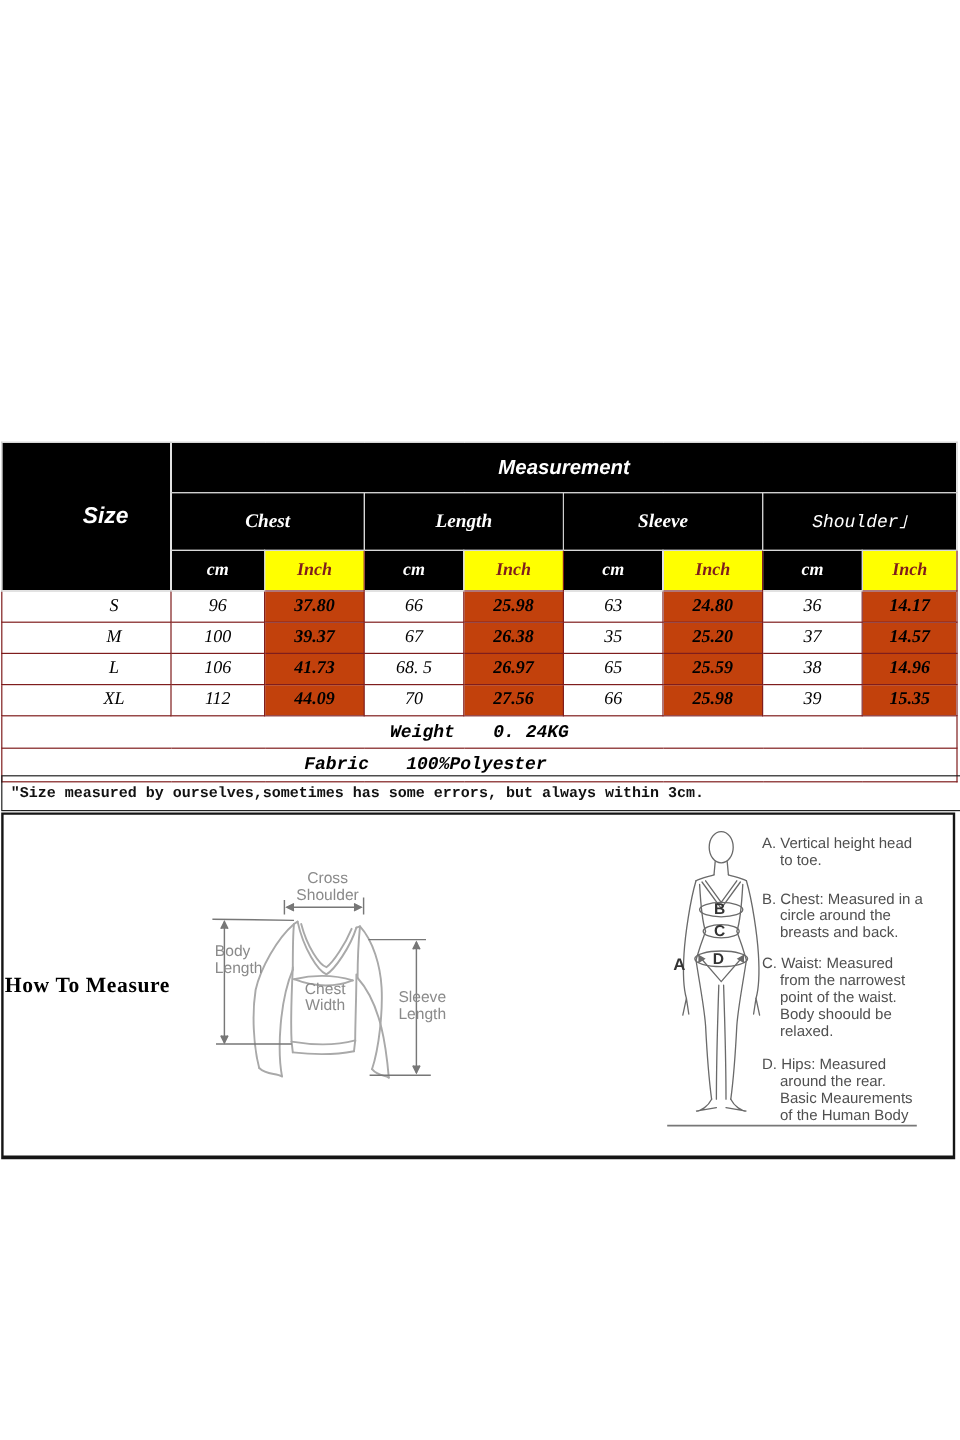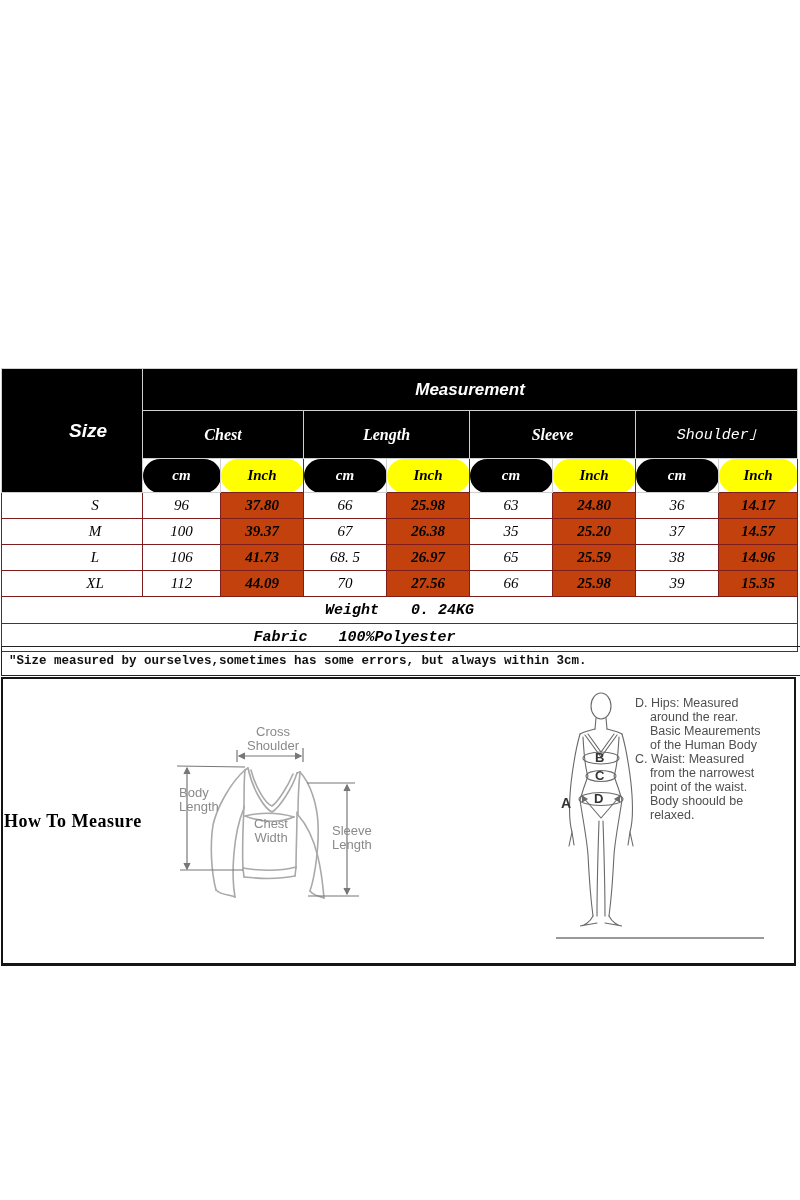--- a/index.html
+++ b/index.html
@@ -4,31 +4,31 @@
 <style>
   html,body{margin:0;padding:0;background:#fff;}
   .sheet{position:relative;width:800px;height:1200px;background:#ffffff;overflow:hidden;
          font-family:"Liberation Sans",sans-serif;}
   
   table.size-table{position:absolute;left:1px;top:368px;width:796px;border-collapse:collapse;
                    table-layout:fixed;border:1px solid #333;}
   table.size-table td,table.size-table th{border:1px solid #7f1d1d;padding:0;text-align:center;
                    vertical-align:middle;overflow:hidden;white-space:nowrap;font-style:italic;}
   .c-black{background:#000;color:#fff;border-color:#cfcfcf !important;}
-  .c-yellow{background:#ffff00;color:#000000;}
+  .c-yellow{background:#ffff00;color:#7f1d1d;}
   .h1 th{height:41px;}
   .h2 th{height:47px;}
   .h3 th{height:33px;}
   .dr td{height:25px;}
   .meas{font-family:"Liberation Sans",sans-serif;font-weight:bold;font-size:17px;}
   .size-head{font-family:"Liberation Sans",sans-serif;font-weight:bold;font-size:19px;
              text-align:left;padding-left:32px !important;}
   .grp{font-family:"Liberation Serif","DejaVu Serif",serif;font-weight:bold;font-size:16px;}
   .grp-mono{font-family:"Liberation Mono","DejaVu Sans Mono",monospace;font-weight:normal;font-size:15px;}
-  .unit{font-family:"Liberation Serif",serif;font-weight:bold;font-size:15px;border-radius:17px;}
+  .unit{font-family:"Liberation Serif",serif;font-weight:bold;font-size:15px;}
   .sz{font-family:"Liberation Serif",serif;font-size:15px;padding-left:46px !important;}
   .cmv{font-family:"Liberation Serif",serif;font-size:15px;}
   .inv{font-family:"Liberation Serif",serif;font-size:15px;font-weight:bold;background:#c2410c;}
   .kvrow td{height:26px;}
   .kv{display:flex;justify-content:center;gap:32px;
       font-family:"Liberation Mono","DejaVu Sans Mono",monospace;font-weight:bold;font-size:15px;}
   .kv-fab{gap:31px;transform:translateX(-45px);}
   
   .note-box{position:absolute;left:1px;top:646px;width:793px;height:28px;border:1px solid #222;
             display:flex;align-items:center;padding-left:7px;
@@ -238,25 +238,30 @@
 Width</span>
     <span class="diag-label lbl-sleevelen">Sleeve
 Length</span>
 
     <span class="fig-label fl-a">A</span>
     <span class="fig-label fl-b">B</span>
     <span class="fig-label fl-c">C</span>
     <span class="fig-label fl-d">D</span>
 
     <div class="desc">
-      <div class="desc-item dd">D. Hips: Measured
-around the rear.
-Basic Meaurements
-of the Human Body</div>
+      <div class="desc-item da">A. Vertical height head
+to toe.</div>
+      <div class="desc-item db">B. Chest: Measured in a
+circle around the
+breasts and back.</div>
       <div class="desc-item dc">C. Waist: Measured
 from the narrowest
 point of the waist.
 Body shoould be
 relaxed.</div>
+      <div class="desc-item dd">D. Hips: Measured
+around the rear.
+Basic Meaurements
+of the Human Body</div>
     </div>
   </div>
 
 </div>
 
 </body></html>

